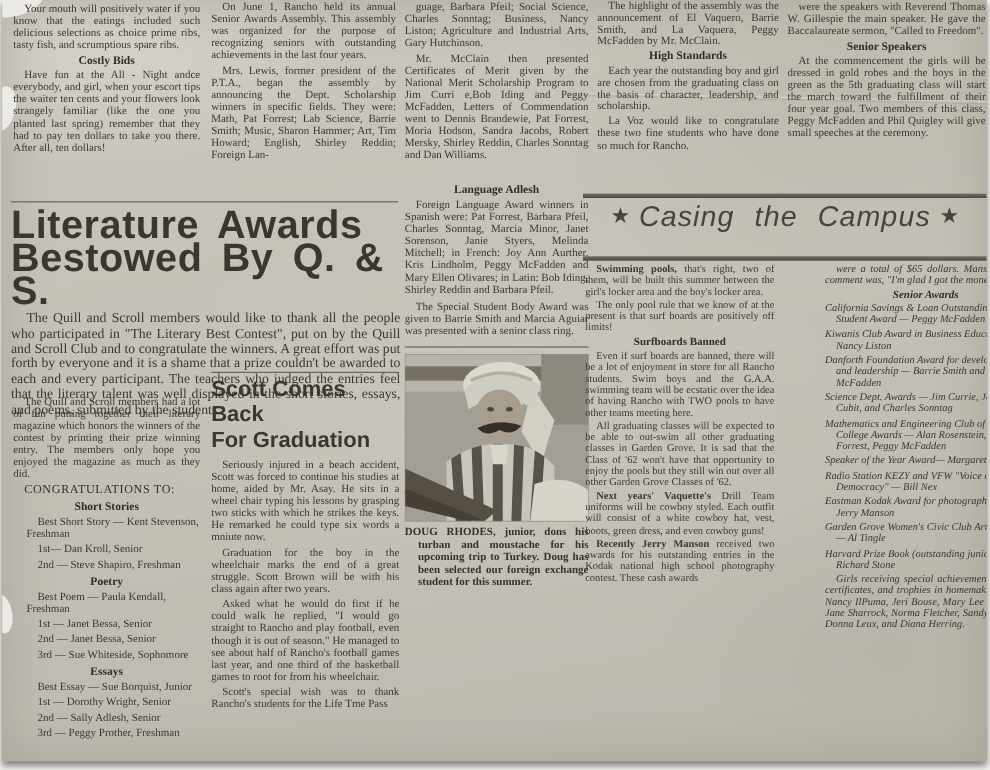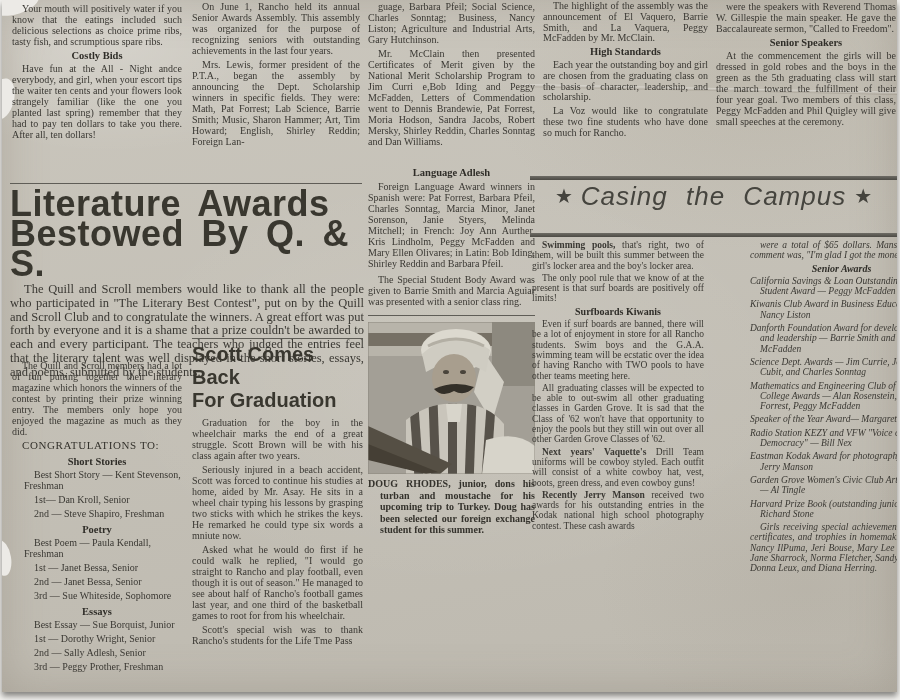--- a/index.html
+++ b/index.html
@@ -193,34 +193,34 @@
       <p class="list-item">1st — Dorothy Wright, Senior</p>
       <p class="list-item">2nd — Sally Adlesh, Senior</p>
       <p class="list-item">3rd — Peggy Prother, Freshman</p>
     </div>
 
     <div class="col scott">
       <div class="scott-headline">
         <div>Scott Comes Back</div>
         <div>For Graduation</div>
       </div>
+      <p>Seriously injured in a beach accident, Scott was forced to continue his studies at home, aided by Mr. Asay. He sits in a wheel chair typing his lessons by grasping two sticks with which he strikes the keys. He remarked he could type six words a mniute now.</p>
       <p>Graduation for the boy in the wheelchair marks the end of a great struggle. Scott Brown will be with his class again after two years.</p>
-      <p>Seriously injured in a beach accident, Scott was forced to continue his studies at home, aided by Mr. Asay. He sits in a wheel chair typing his lessons by grasping two sticks with which he strikes the keys. He remarked he could type six words a mniute now.</p>
       <p>Asked what he would do first if he could walk he replied, "I would go straight to Rancho and play football, even though it is out of season." He managed to see about half of Rancho's football games last year, and one third of the basketball games to root for from his wheelchair.</p>
       <p>Scott's special wish was to thank Rancho's students for the Life Tme Pass</p>
     </div>
 
     <div class="casing-title-wrap">
       <span class="star">★</span><span>Casing the Campus</span><span class="star">★</span>
     </div>
 
     <div class="col casing-col cl">
       <p><span class="bold-lead">Swimming pools,</span><span> that's right, two of them, will be built this summer between the girl's locker area and the boy's locker area.</span></p>
       <p>The only pool rule that we know of at the present is that surf boards are positively off limits!</p>
-      <div class="subhead" style="font-size:10px;">Surfboards Kiwanis</div>
+      <div class="subhead" style="font-size:10px;">Surfboards Banned</div>
       <p>Even if surf boards are banned, there will be a lot of enjoyment in store for all Rancho students. Swim boys and the G.A.A. swimming team will be ecstatic over the idea of having Rancho with TWO pools to have other teams meeting here.</p>
       <p>All graduating classes will be expected to be able to out-swim all other graduating classes in Garden Grove. It is sad that the Class of '62 won't have that opportunity to enjoy the pools but they still win out over all other Garden Grove Classes of '62.</p>
       <p><span class="bold-lead">Next years' Vaquette's</span><span> Drill Team uniforms will be cowboy styled. Each outfit will consist of a white cowboy hat, vest, boots, green dress, and even cowboy guns!</span></p>
       <p><span class="bold-lead">Recently Jerry Manson</span><span> received two awards for his outstanding entries in the Kodak national high school photography contest. These cash awards</span></p>
     </div>
 
     <div class="col casing-col cr">
       <p>were a total of $65 dollars. Manson's only comment was, "I'm glad I got the money."</p>
       <div class="subhead" style="font-size:10px;">Senior Awards</div>
       <p class="award">California Savings &amp; Loan Outstanding Student Award — Peggy McFadden</p>

